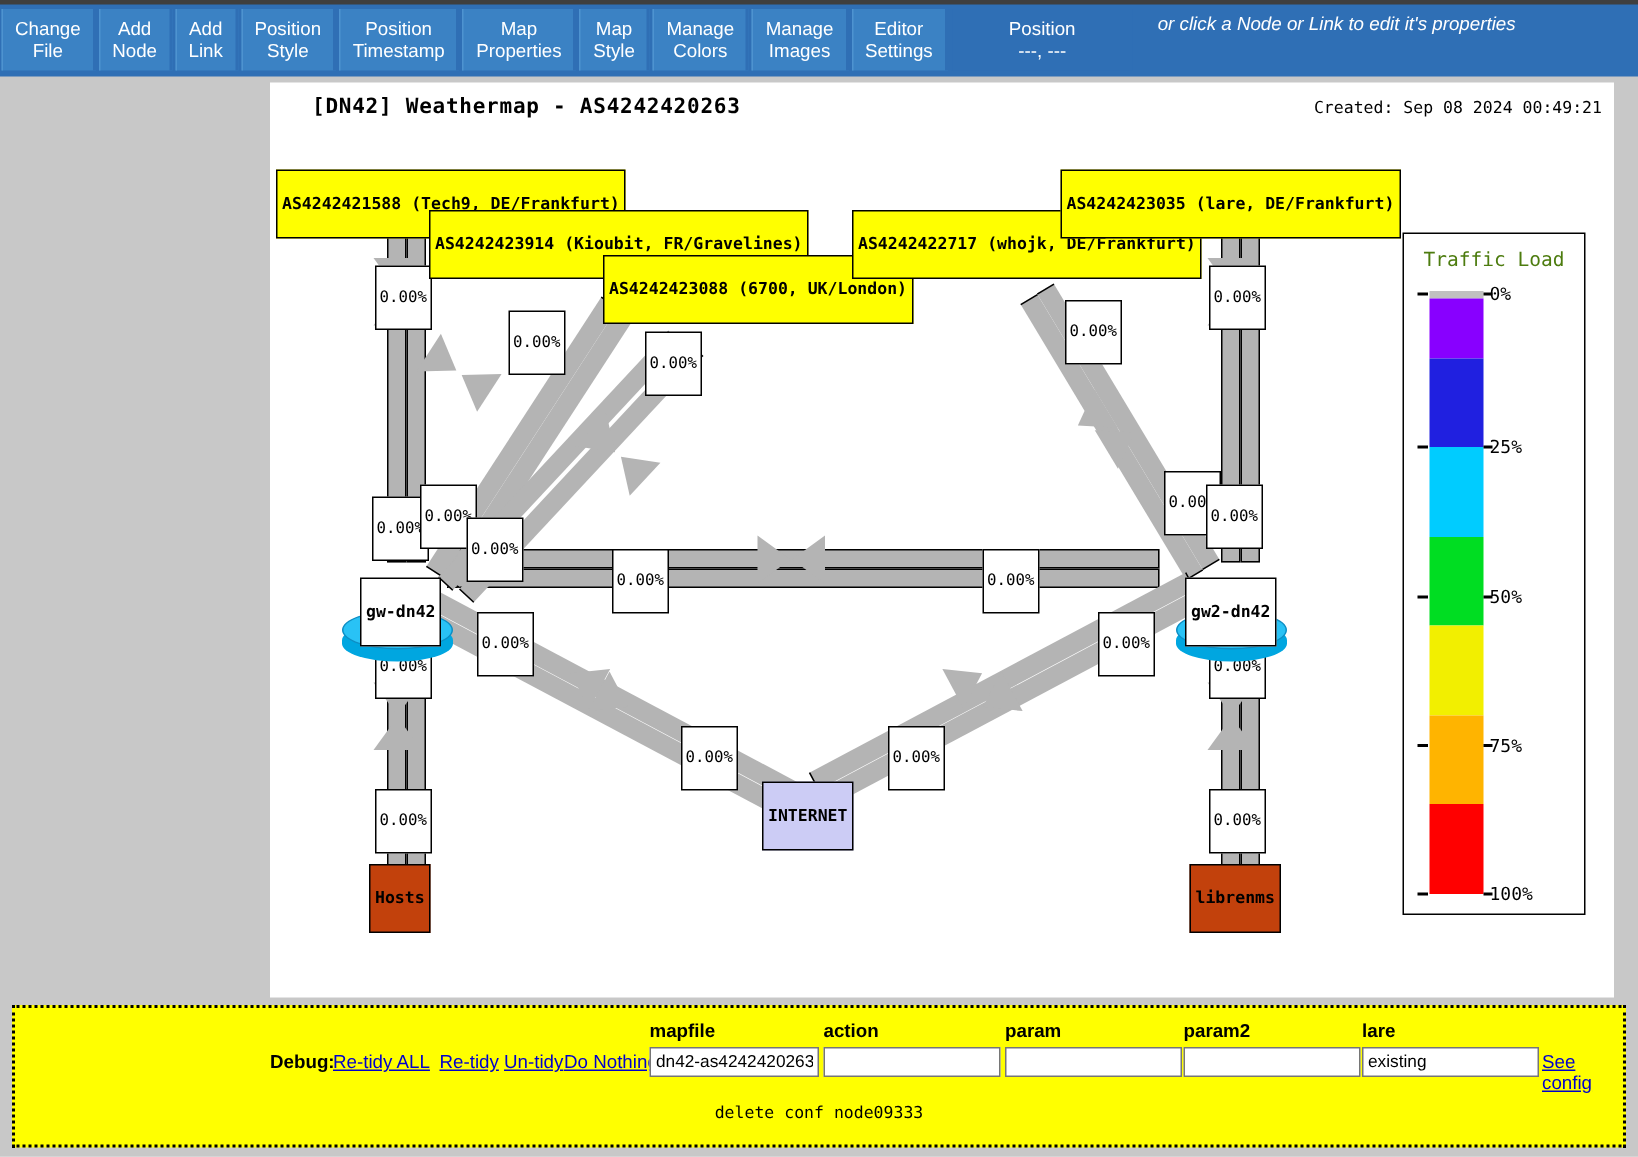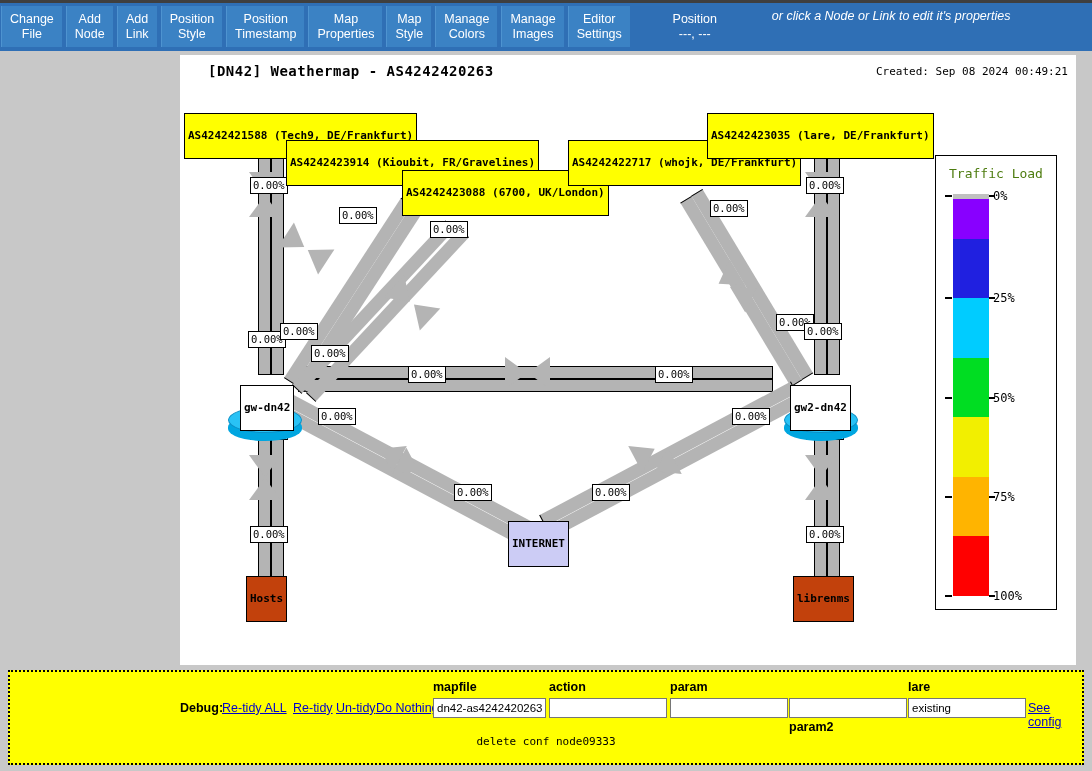--- a/index.html
+++ b/index.html
@@ -100,21 +100,21 @@
   .arr-l { border-top: 16px solid transparent; border-bottom: 16px solid transparent; border-right: 22px solid #b4b4b4; }
 
   
   .pct {
     position: absolute;
     background: #ffffff;
     border: 1px solid #000;
     font-family: "DejaVu Sans Mono", "Liberation Mono", monospace;
     font-size: 10.5px;
     line-height: 13px;
-    padding: 1px 2px;
+    padding: 14px 2px;
     color: #000;
     white-space: nowrap;
     z-index: 30;
   }
 
   
   .nlabel {
     position: absolute;
     font-family: "DejaVu Sans Mono", "Liberation Mono", monospace;
     font-size: 11px;
@@ -407,21 +407,21 @@
         <div class="lg-dashR" style="top: 440px;"></div>
       </div>
   </div>
 </div>
 
 <div id="debug-panel">
   <div id="dbg-headers">
     <span class="dbg-h" style="left:423px;">mapfile</span>
     <span class="dbg-h" style="left:539px;">action</span>
     <span class="dbg-h" style="left:660px;">param</span>
-    <span class="dbg-h" style="left:779px;margin-top:40px;">param2</span>
+    <span class="dbg-h" style="left:779px;">param2</span>
     <span class="dbg-h" style="left:898px;">lare</span>
   </div>
 
   <div id="dbg-row">
     <span id="dbg-label">Debug:</span>
     <span class="dbg-link" style="left:212px;">Re-tidy ALL</span>
     <span class="dbg-link" style="left:283px;">Re-tidy</span>
     <span class="dbg-link" style="left:326px;">Un-tidy</span>
     <span class="dbg-link" style="left:366px;">Do Nothing</span>
 

